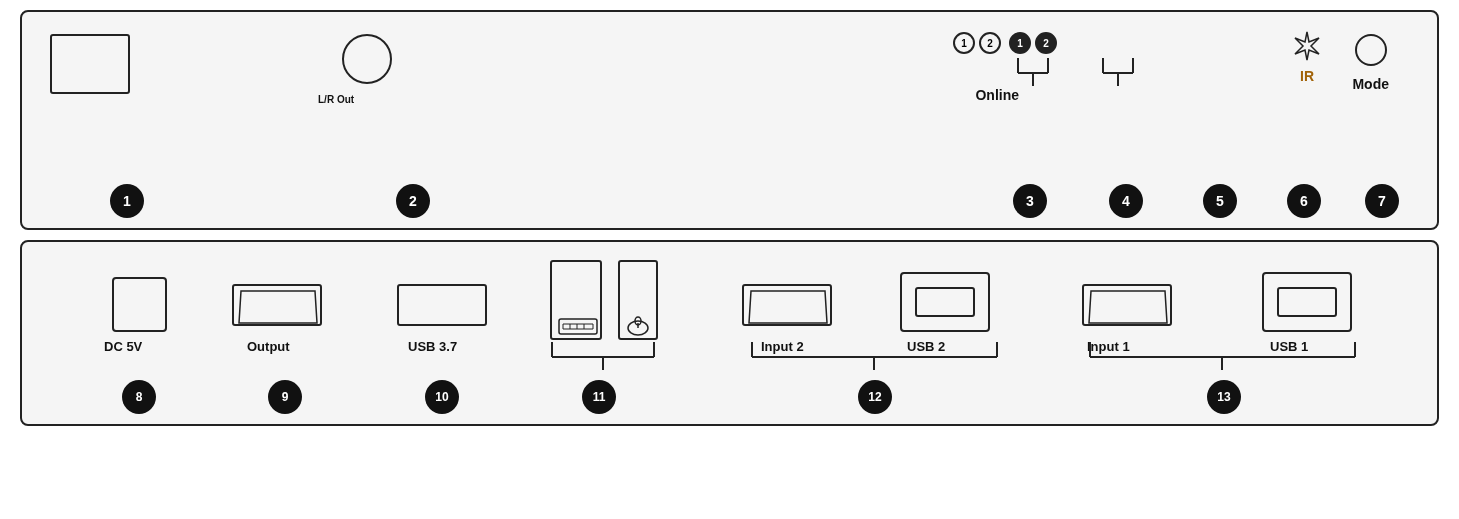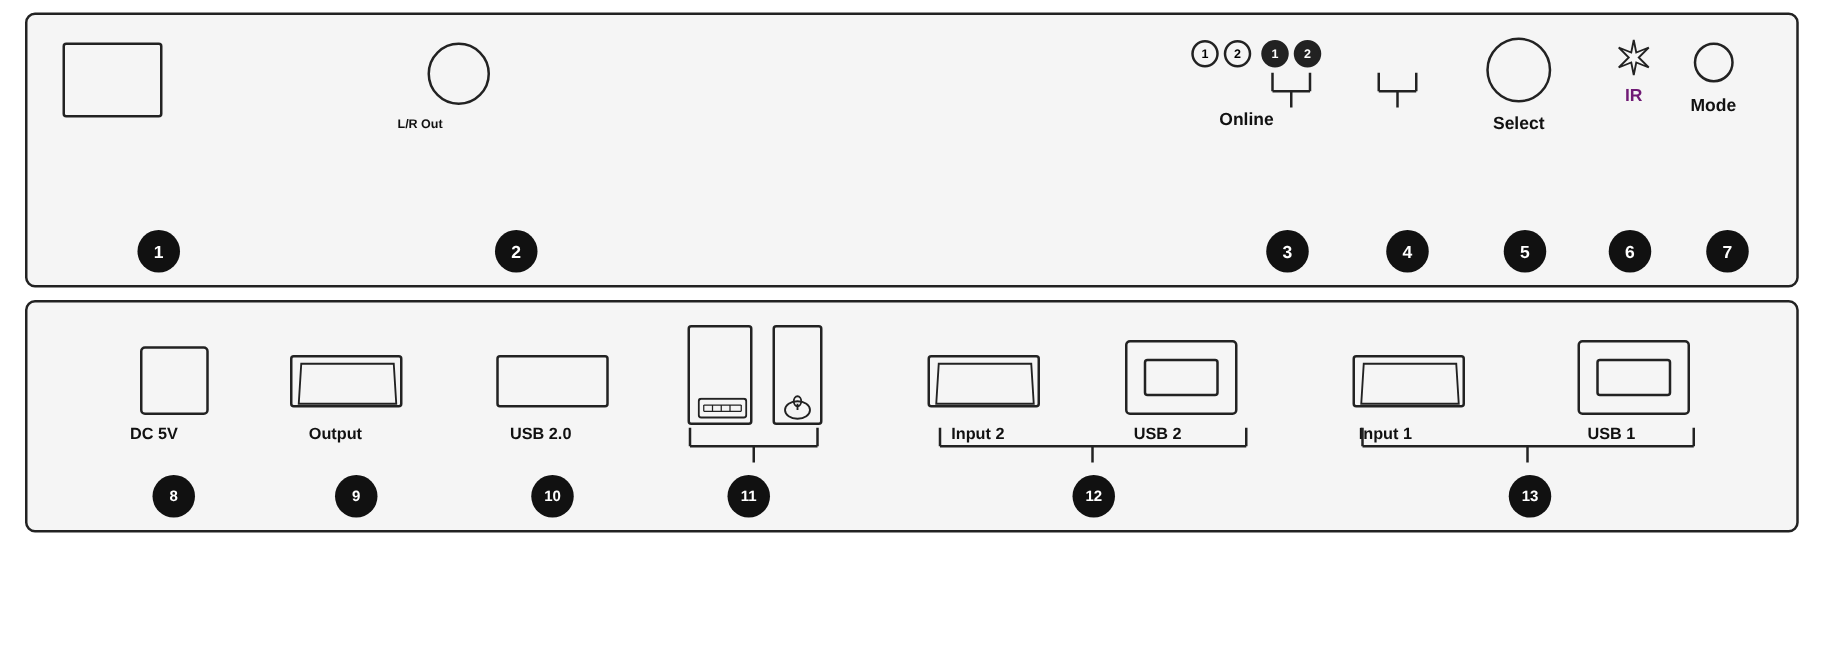--- a/index.html
+++ b/index.html
@@ -300,31 +300,27 @@
     <line x1="29" y1="15" x2="29" y2="28" stroke="#222" stroke-width="2"></line>
   </svg>
 
   <svg style="position:absolute;right:290px;top:46px;" width="58" height="30">
     <line x1="14" y1="0" x2="14" y2="15" stroke="#222" stroke-width="2"></line>
     <line x1="44" y1="0" x2="44" y2="15" stroke="#222" stroke-width="2"></line>
     <line x1="14" y1="15" x2="44" y2="15" stroke="#222" stroke-width="2"></line>
     <line x1="29" y1="15" x2="29" y2="28" stroke="#222" stroke-width="2"></line>
   </svg>
 
-  <div style="position:absolute;right:196px;top:18px;display:flex;flex-direction:column;align-items:center;gap:4px;">
-    <div class="big-circle"></div>
-    <div style="font-size:14px;font-weight:600;color:#111;margin-top:4px;">Select</div>
-  </div>
 
   <div style="position:absolute;right:112px;top:16px;display:flex;flex-direction:column;align-items:center;gap:4px;">
 
     <svg width="36" height="36" viewBox="0 0 36 36">
       <path d="M18 4 L20 14 L30 10 L22 18 L30 26 L20 22 L18 32 L16 22 L6 26 L14 18 L6 10 L16 14 Z" fill="none" stroke="#222" stroke-width="1.5"></path>
     </svg>
-    <div style="font-size:14px;font-weight:600;color:#701a75;">IR</div>
+    <div style="font-size:14px;font-weight:600;color:#a16207;">IR</div>
   </div>
 
   <div style="position:absolute;right:48px;top:22px;display:flex;flex-direction:column;align-items:center;gap:4px;">
     <div class="mode-circle"></div>
     <div style="font-size:14px;font-weight:600;color:#111;margin-top:6px;">Mode</div>
   </div>
 
   <div class="num-badge" style="position:absolute;bottom:10px;left:88px;">1</div>
 
   <div class="num-badge" style="position:absolute;bottom:10px;left:374px;">2</div>
@@ -350,21 +346,21 @@
   <div class="connector output-port">
 
     <svg width="86" height="38" viewBox="0 0 86 38" style="position:absolute;top:1px;left:1px;">
       <path d="M4,36 L6,4 L80,4 L82,36 Z" fill="none" stroke="#222" stroke-width="1.5"></path>
     </svg>
   </div>
   <div class="port-label" style="left:225px;">Output</div>
   <div class="bot-num-badge" style="left:246px;">9</div>
 
   <div class="connector usb20-port"></div>
-  <div class="port-label" style="left:386px;">USB 2.0</div>
+  <div class="port-label" style="left:386px;">USB 3.7</div>
   <div class="bot-num-badge" style="left:403px;">10</div>
 
   <div class="connector kb-port">
 
     <svg width="40" height="18" viewBox="0 0 40 18" style="position:absolute;bottom:2px;left:6px;">
       <rect x="1" y="1" width="38" height="15" rx="2" fill="none" stroke="#222" stroke-width="1.5"></rect>
       <line x1="5" y1="6" x2="35" y2="6" stroke="#222" stroke-width="1"></line>
       <line x1="5" y1="11" x2="35" y2="11" stroke="#222" stroke-width="1"></line>
       <line x1="5" y1="6" x2="5" y2="11" stroke="#222" stroke-width="1"></line>
       <line x1="12" y1="6" x2="12" y2="11" stroke="#222" stroke-width="1"></line>

